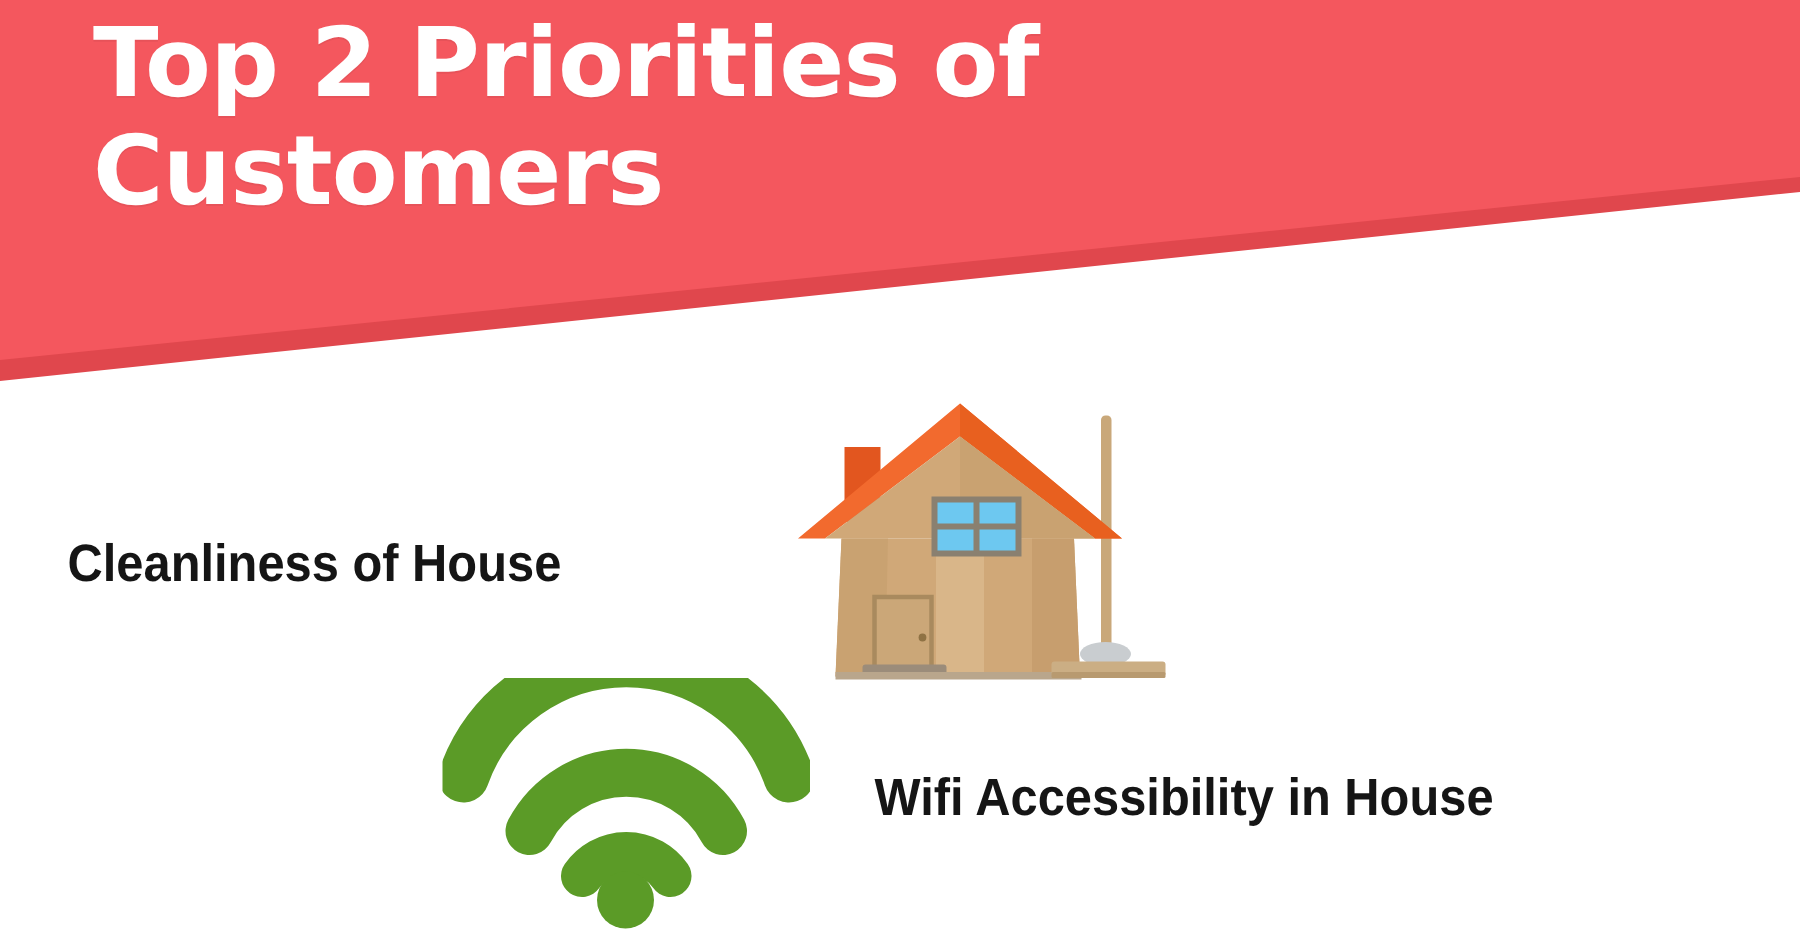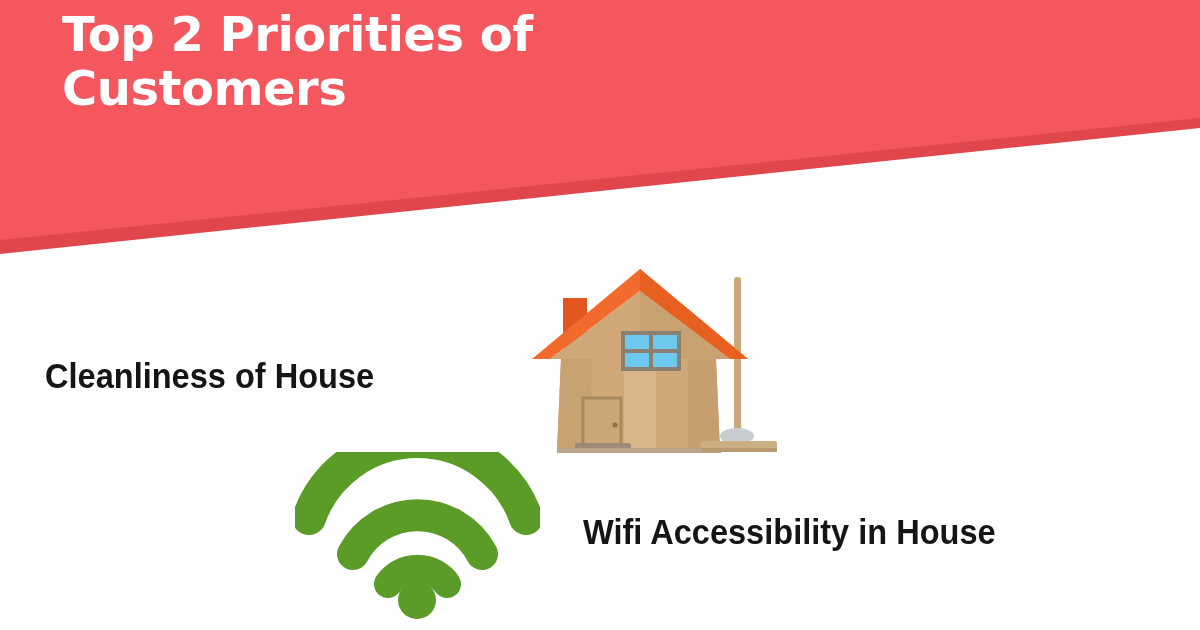--- a/index.html
+++ b/index.html
@@ -37,21 +37,21 @@
     top: 0;
   }
   #header-title {
     position: absolute;
     left: 62px;
     top: 8px;
     width: 900px;
     color: #ffffff;
     font-family: "DejaVu Sans", sans-serif;
     font-weight: bold;
-    font-size: 48px;
+    font-size: 64px;
     line-height: 1.12;
     letter-spacing: -0.5px;
     white-space: pre-line;
     text-shadow: 0 1px 0 rgba(0,0,0,0.05);
   }
 
   
   .priority-label {
     position: absolute;
     color: #151515;

